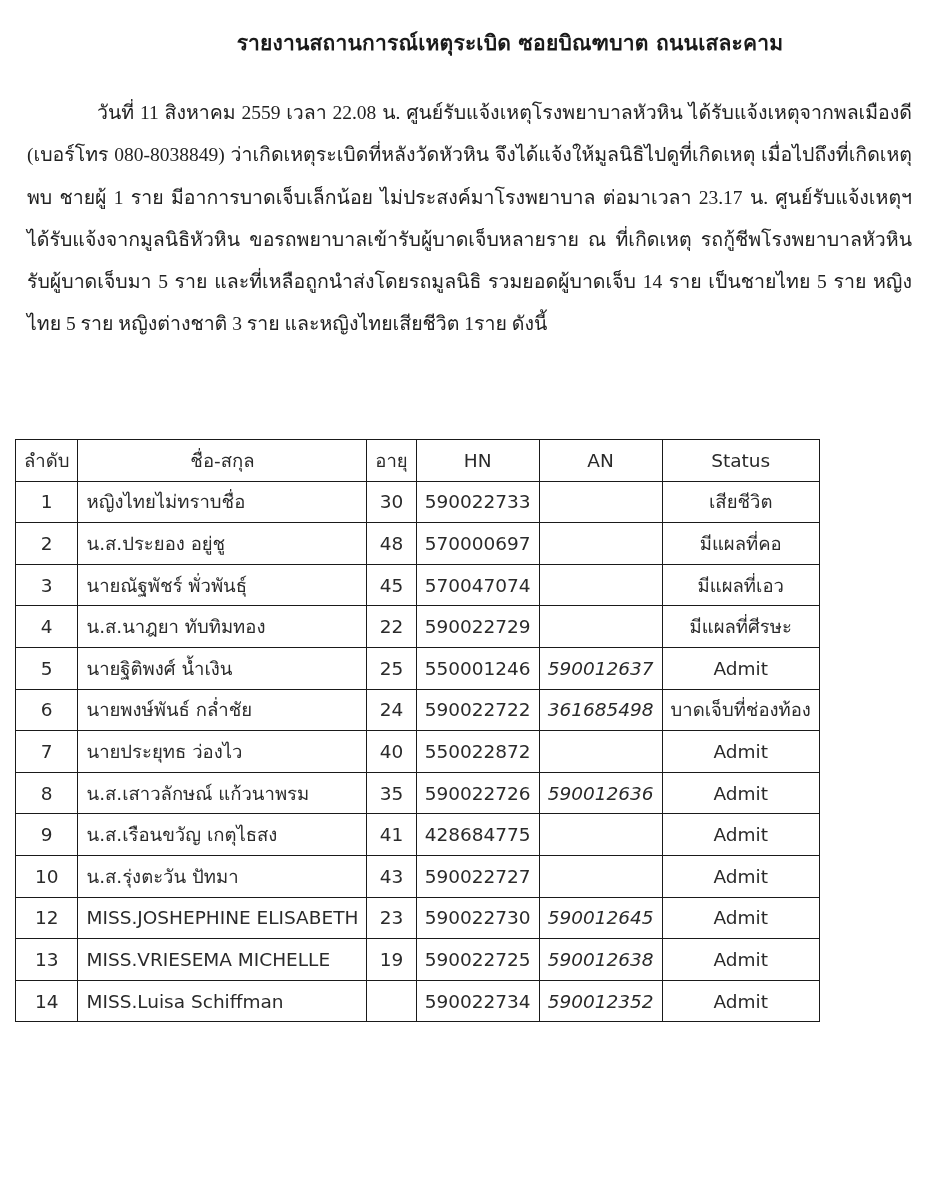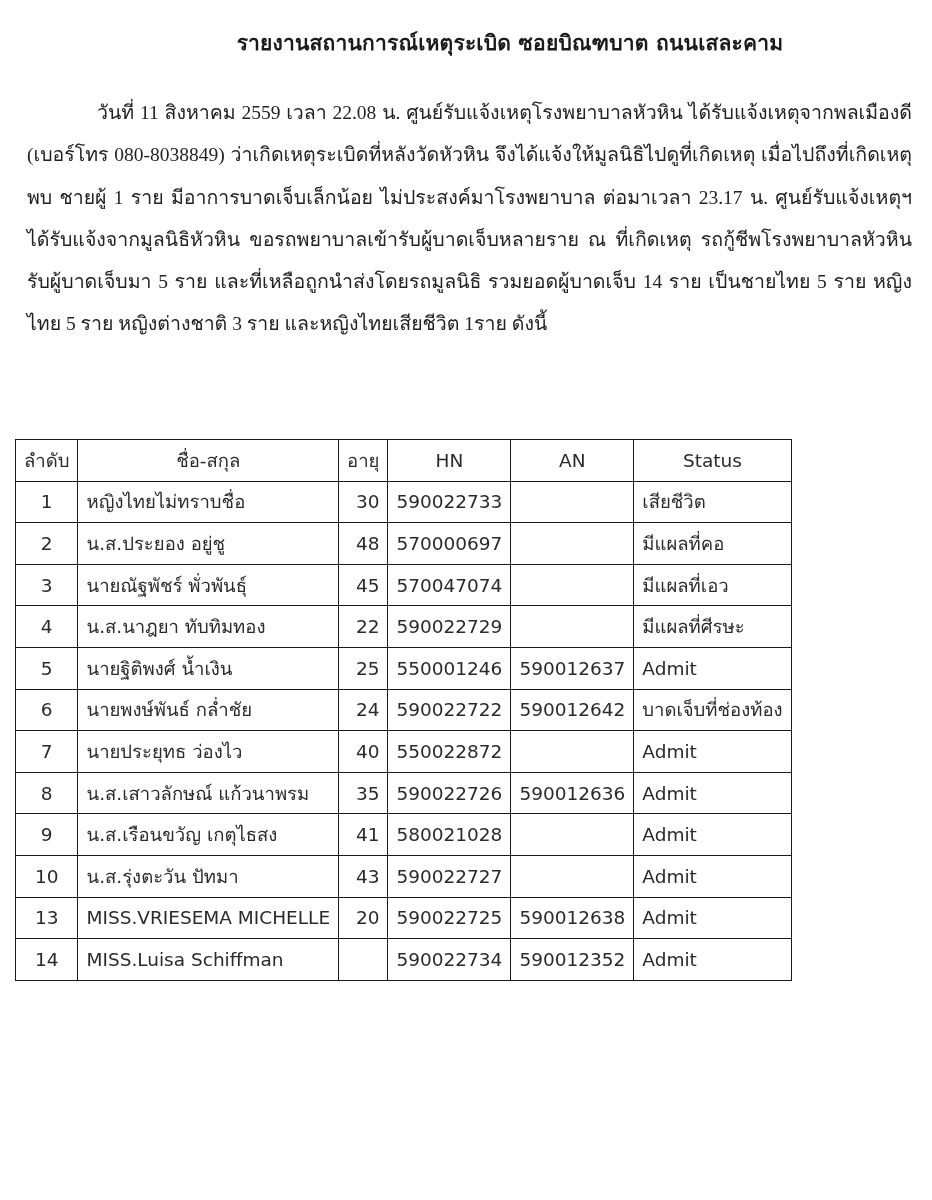--- a/index.html
+++ b/index.html
@@ -21,24 +21,24 @@
     position: absolute; left: 15px; top: 439px; width: 736px;
     border-collapse: collapse; font-size: 18.5px; color: #2a2a2a;
   }
   table.report th, table.report td {
     border: 1.8px solid #1a1a1a; height: 40.6px; padding: 0 8px;
     white-space: nowrap; font-weight: normal;
   }
   table.report th { text-align: center; }
   td.c-no { text-align: center; width: 65px; }
   td.c-name { text-align: left; width: 276px; }
-  td.c-age { text-align: right; width: 41px; }
+  td.c-age { text-align: center; width: 41px; }
   td.c-hn { text-align: right; width: 117px; }
-  td.c-an { text-align: left; width: 113px; }
-  td.c-status { text-align: left; }
+  td.c-an { text-align: left; width: 113px; font-style: italic; }
+  td.c-status { text-align: center; }
 </style>
 </head>
 <body>
 
 <div class="title">รายงานสถานการณ์เหตุระเบิด ซอยบิณฑบาต ถนนเสละคาม</div>
 <div class="para">วันที่ 11 สิงหาคม  2559  เวลา 22.08 น.  ศูนย์รับแจ้งเหตุโรงพยาบาลหัวหิน ได้รับแจ้งเหตุจากพลเมืองดี (เบอร์โทร 080-8038849) ว่าเกิดเหตุระเบิดที่หลังวัดหัวหิน  จึงได้แจ้งให้มูลนิธิไปดูที่เกิดเหตุ เมื่อไปถึงที่เกิดเหตุพบ ชายผู้ 1 ราย มีอาการบาดเจ็บเล็กน้อย ไม่ประสงค์มาโรงพยาบาล  ต่อมาเวลา 23.17 น. ศูนย์รับแจ้งเหตุฯ ได้รับแจ้งจากมูลนิธิหัวหิน ขอรถพยาบาลเข้ารับผู้บาดเจ็บหลายราย ณ ที่เกิดเหตุ รถกู้ชีพโรงพยาบาลหัวหินรับผู้บาดเจ็บมา 5 ราย และที่เหลือถูกนำส่งโดยรถมูลนิธิ รวมยอดผู้บาดเจ็บ 14 ราย เป็นชายไทย 5 ราย หญิงไทย 5 ราย หญิงต่างชาติ 3 ราย และหญิงไทยเสียชีวิต 1ราย ดังนี้</div>
 
 <table class="report">
   <thead>
     <tr>
@@ -89,21 +89,21 @@
         <td class="c-age">25</td>
         <td class="c-hn">550001246</td>
         <td class="c-an">590012637</td>
         <td class="c-status">Admit</td>
       </tr>
       <tr>
         <td class="c-no">6</td>
         <td class="c-name">นายพงษ์พันธ์  กล่ำชัย</td>
         <td class="c-age">24</td>
         <td class="c-hn">590022722</td>
-        <td class="c-an">590012642</td>
+        <td class="c-an">361685498</td>
         <td class="c-status">บาดเจ็บที่ช่องท้อง</td>
       </tr>
       <tr>
         <td class="c-no">7</td>
         <td class="c-name">นายประยุทธ  ว่องไว</td>
         <td class="c-age">40</td>
         <td class="c-hn">550022872</td>
         <td class="c-an"></td>
         <td class="c-status">Admit</td>
       </tr>
@@ -112,36 +112,44 @@
         <td class="c-name">น.ส.เสาวลักษณ์  แก้วนาพรม</td>
         <td class="c-age">35</td>
         <td class="c-hn">590022726</td>
         <td class="c-an">590012636</td>
         <td class="c-status">Admit</td>
       </tr>
       <tr>
         <td class="c-no">9</td>
         <td class="c-name">น.ส.เรือนขวัญ  เกตุไธสง</td>
         <td class="c-age">41</td>
-        <td class="c-hn">580021028</td>
+        <td class="c-hn">428684775</td>
         <td class="c-an"></td>
         <td class="c-status">Admit</td>
       </tr>
       <tr>
         <td class="c-no">10</td>
         <td class="c-name">น.ส.รุ่งตะวัน  ปัทมา</td>
         <td class="c-age">43</td>
         <td class="c-hn">590022727</td>
         <td class="c-an"></td>
         <td class="c-status">Admit</td>
       </tr>
       <tr>
+        <td class="c-no">12</td>
+        <td class="c-name">MISS.JOSHEPHINE ELISABETH</td>
+        <td class="c-age">23</td>
+        <td class="c-hn">590022730</td>
+        <td class="c-an">590012645</td>
+        <td class="c-status">Admit</td>
+      </tr>
+      <tr>
         <td class="c-no">13</td>
         <td class="c-name">MISS.VRIESEMA MICHELLE</td>
-        <td class="c-age">20</td>
+        <td class="c-age">19</td>
         <td class="c-hn">590022725</td>
         <td class="c-an">590012638</td>
         <td class="c-status">Admit</td>
       </tr>
       <tr>
         <td class="c-no">14</td>
         <td class="c-name">MISS.Luisa Schiffman</td>
         <td class="c-age"></td>
         <td class="c-hn">590022734</td>
         <td class="c-an">590012352</td>

